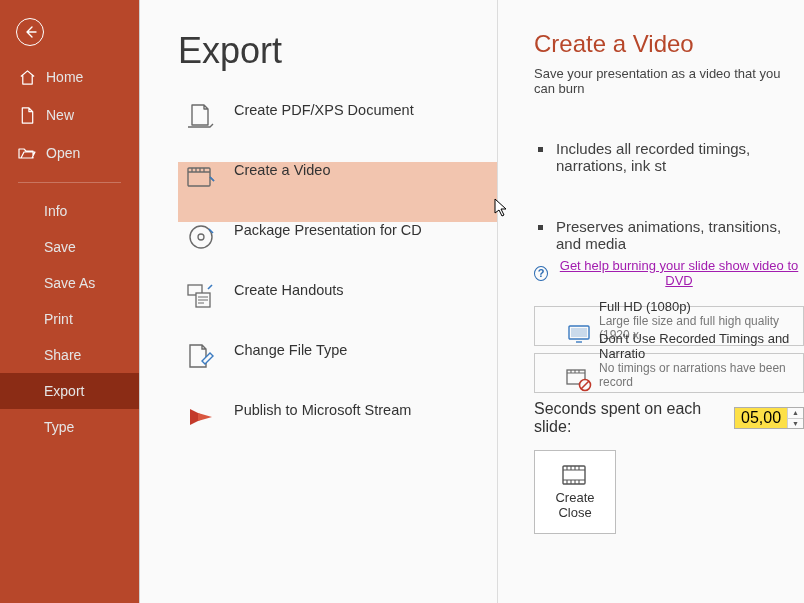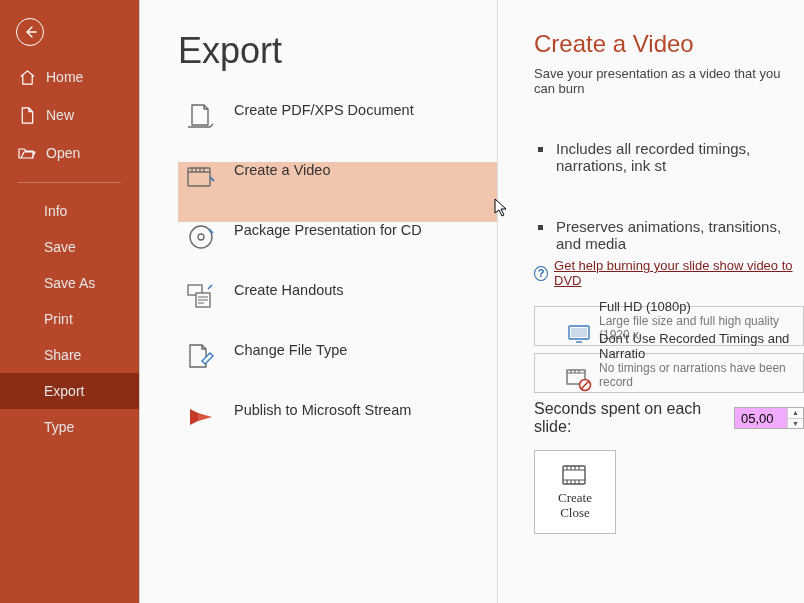--- a/index.html
+++ b/index.html
@@ -28,37 +28,37 @@
   .eitem.selected { background: #f2c5af; }
   .eitem.selected .elabel { color: #333; }
 
   .detail { flex: 1; padding: 30px 0 0 36px; height: 603px; }
   .detail-title { font-size: 24px; color: #b7472a; font-weight: 400; margin-bottom: 8px; }
   .detail-sub { font-size: 13px; color: #444; margin-bottom: 6px; }
   .blist { margin: 2px 0 6px 20px; }
   .blist li { font-size: 15px; color: #404040; margin-bottom: 2px; list-style-type: square; padding-left: 2px; margin-top: 44px; }
   .help { display: flex; align-items: center; gap: 6px; margin-top: 6px; margin-bottom: 18px; }
   .help .q { width: 15px; height: 15px; border: 1.3px solid #2b6bb2; border-radius: 50%; display: flex; align-items: center; justify-content: center; font-size: 11px; color: #2b6bb2; font-weight: 600; }
-  .help a { color: #7f1d1d; text-decoration: underline; font-size: 13px; }
+  .help a { color: #a21caf; text-decoration: underline; font-size: 13px; text-align: center; }
 
   .dropdown { border: 1px solid #c8c8c8; display: flex; align-items: flex-end; height: 40px; margin-bottom: 7px; width: 270px; padding-left: 24px; }
   .dropdown .dico { width: 40px; display: flex; align-items: center; justify-content: center; }
   .dropdown .dtext { flex: 1; padding: 3px 0; }
   .dropdown .dtext .dhead { font-size: 13px; color: #333; }
   .dropdown .dtext .dsub { font-size: 12px; color: #777; }
 
   .spin-row { display: flex; align-items: center; gap: 10px; margin-top: 6px; margin-bottom: 14px; }
   .spin-label { font-size: 16px; color: #333; }
   .spin { border: 1px solid #aeaeae; width: 70px; height: 22px; display: flex; }
-  .spin input { border: none; width: 52px; padding: 0 6px; font-size: 13px; outline: none; background: #f0abfc; }
+  .spin input { border: none; width: 52px; padding: 0 6px; font-size: 16px; outline: none; background: #fde047; }
   .spin .arrows { width: 16px; display: flex; flex-direction: column; border-left: 1px solid #cfcfcf; }
   .spin .arrows div { flex: 1; display: flex; align-items: center; justify-content: center; font-size: 7px; color: #555; cursor: pointer; }
   .spin .arrows div:first-child { border-bottom: 1px solid #cfcfcf; }
 
-  .bigbtn { border: 1px solid #bdbdbd; width: 82px; height: 84px; display: flex; flex-direction: column; align-items: center; justify-content: center; gap: 4px; cursor: pointer; background: #fff; font-family: Liberation Serif, serif; }
+  .bigbtn { border: 1px solid #bdbdbd; width: 82px; height: 84px; display: flex; flex-direction: column; align-items: center; justify-content: center; gap: 4px; cursor: pointer; background: #fff; }
   .bigbtn .bicon { width: 28px; height: 24px; }
   .bigbtn .btxt { font-size: 13px; text-align: center; line-height: 1.15; }
 
   .cursor { position: absolute; left: 354px; top: 198px; pointer-events: none; }
 
   svg { display: block; }
 </style>
 </head>
 <body>
 

